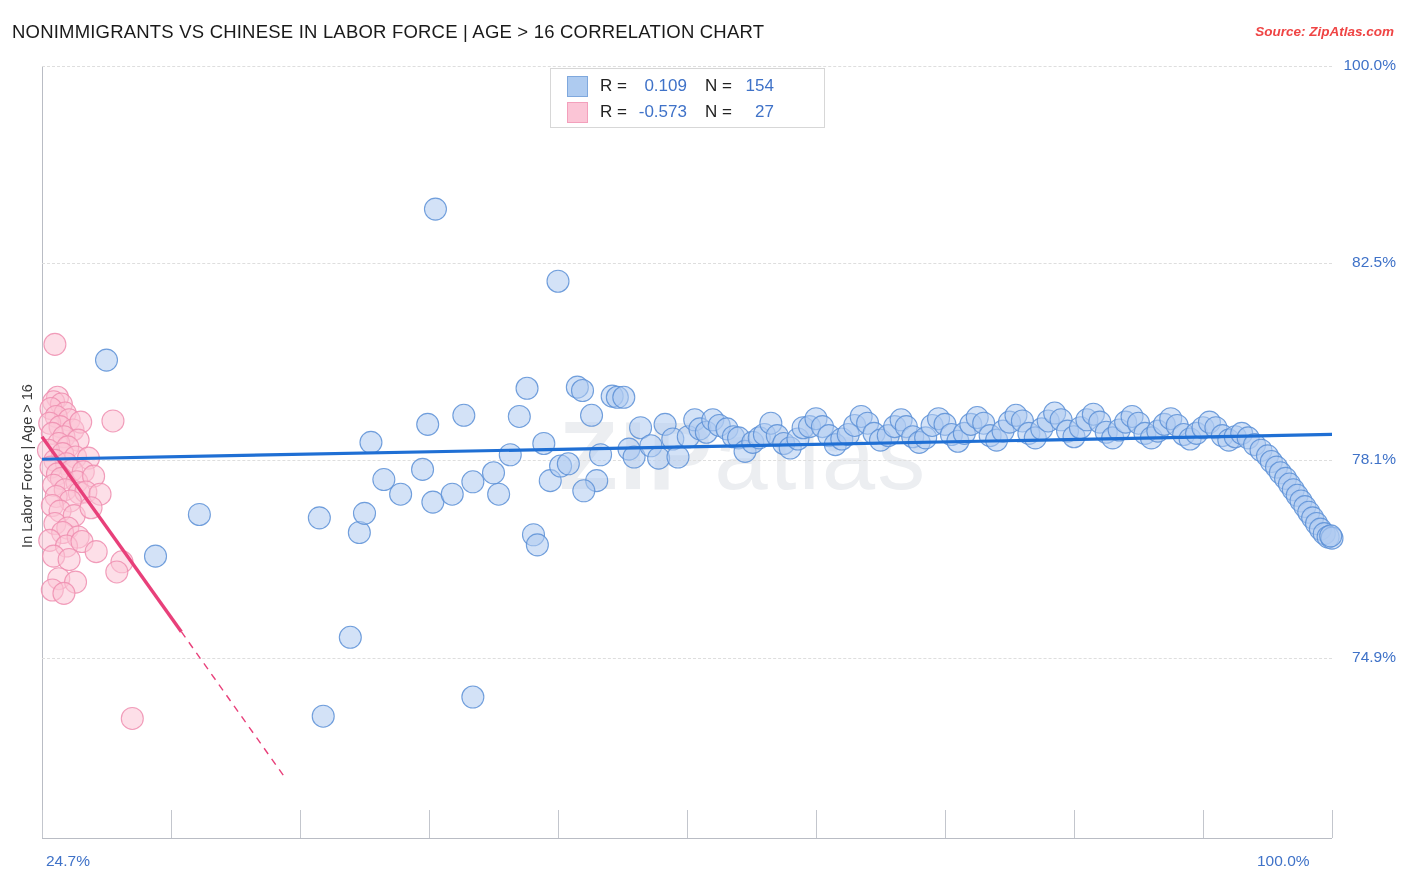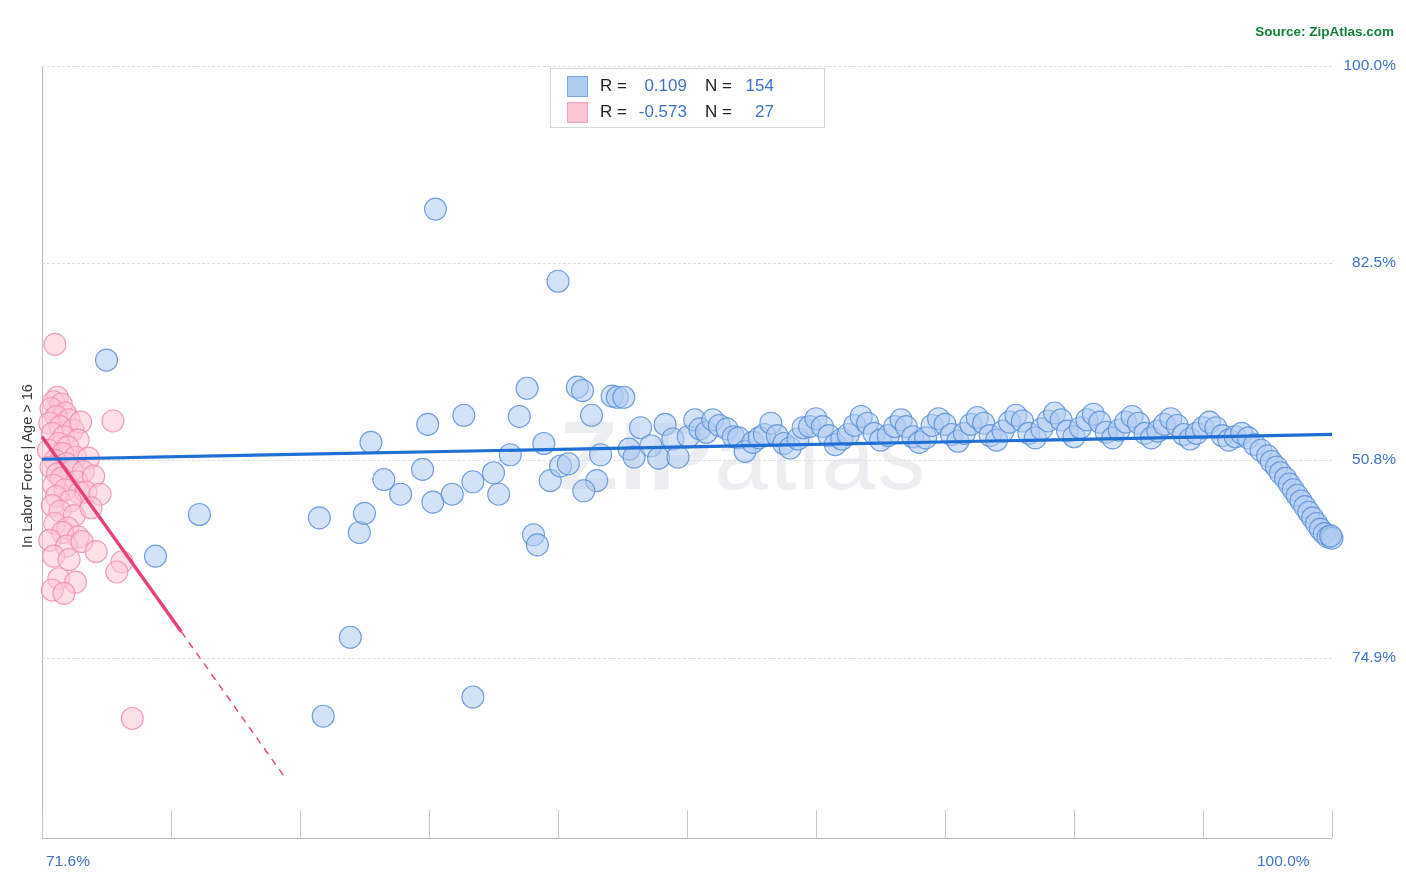--- a/index.html
+++ b/index.html
@@ -27,22 +27,23 @@
     font-size: 18.5px;
     color: #1a1a1a;
     letter-spacing: 0.2px;
     white-space: nowrap;
   }
   .source {
     position: absolute;
     right: 12px;
     top: 24px;
     font-size: 13.5px;
+    font-style: italic;
     font-weight: bold;
-    color: #15803d;
+    color: #ef4444;
     white-space: nowrap;
   }
   .ylabel {
     position: absolute;
     left: 0px;
     top: 0px;
     width: 30px;
     height: 892px;
     pointer-events: none;
   }
@@ -196,20 +197,21 @@
     box-sizing: border-box;
   }
   .bl-sw.blue { background: #aecbf0; border-color: #7fa8dd; }
   .bl-sw.pink { background: #fbc5d6; border-color: #f3a0bc; }
 </style>
 </head>
 <body>
 
 <div id="chart-root">
 
+  <div class="title">NONIMMIGRANTS VS CHINESE IN LABOR FORCE | AGE &gt; 16 CORRELATION CHART</div>
   <div class="source">Source: ZipAtlas.com</div>
 
   <div class="ylabel">
     <span>In Labor Force | Age &gt; 16</span>
   </div>
 
   <div class="axis-left"></div>
   <div class="axis-bottom"></div>
 
   <div class="plot">
@@ -439,26 +441,26 @@
         <circle cx="1290" cy="472.13848396501453" r="11" fill="#aecbf0" fill-opacity="0.55" stroke="#5b8fd6" stroke-width="1.1" stroke-opacity="0.85"></circle>
         <circle cx="1288.71" cy="469.88483965014575" r="11" fill="#aecbf0" fill-opacity="0.55" stroke="#5b8fd6" stroke-width="1.1" stroke-opacity="0.85"></circle>
         <line x1="139.32000000000002" y1="565.66472303207" x2="242.52" y2="711.0247813411079" stroke="#e8407a" stroke-width="1.4" stroke-dasharray="7 6"></line>
         <line x1="0" y1="370.7244897959184" x2="139.32000000000002" y2="565.66472303207" stroke="#e8407a" stroke-width="3.4"></line>
         <line x1="0" y1="393.26093294460645" x2="1290" y2="368.47084548104954" stroke="#1f6fd4" stroke-width="3.2"></line>
       </svg>
   </div>
 
   <div id="yticks">
       <div class="ytick-label" style="top: 647.582px;">74.9%</div>
-      <div class="ytick-label" style="top: 450.388px;">50.8%</div>
+      <div class="ytick-label" style="top: 450.388px;">78.1%</div>
       <div class="ytick-label" style="top: 253.194px;">82.5%</div>
       <div class="ytick-label" style="top: 56px;">100.0%</div>
     </div>
   <div id="xticks">
-      <div class="xtick-label" style="left: 46px;">71.6%</div>
+      <div class="xtick-label" style="left: 46px;">24.7%</div>
       <div class="xtick-label" style="left: 1257px;">100.0%</div>
     </div>
   <div id="xtickmarks">
       <div class="tick-v" style="left: 42px;"></div>
       <div class="tick-v" style="left: 171px;"></div>
       <div class="tick-v" style="left: 300px;"></div>
       <div class="tick-v" style="left: 429px;"></div>
       <div class="tick-v" style="left: 558px;"></div>
       <div class="tick-v" style="left: 687px;"></div>
       <div class="tick-v" style="left: 816px;"></div>

